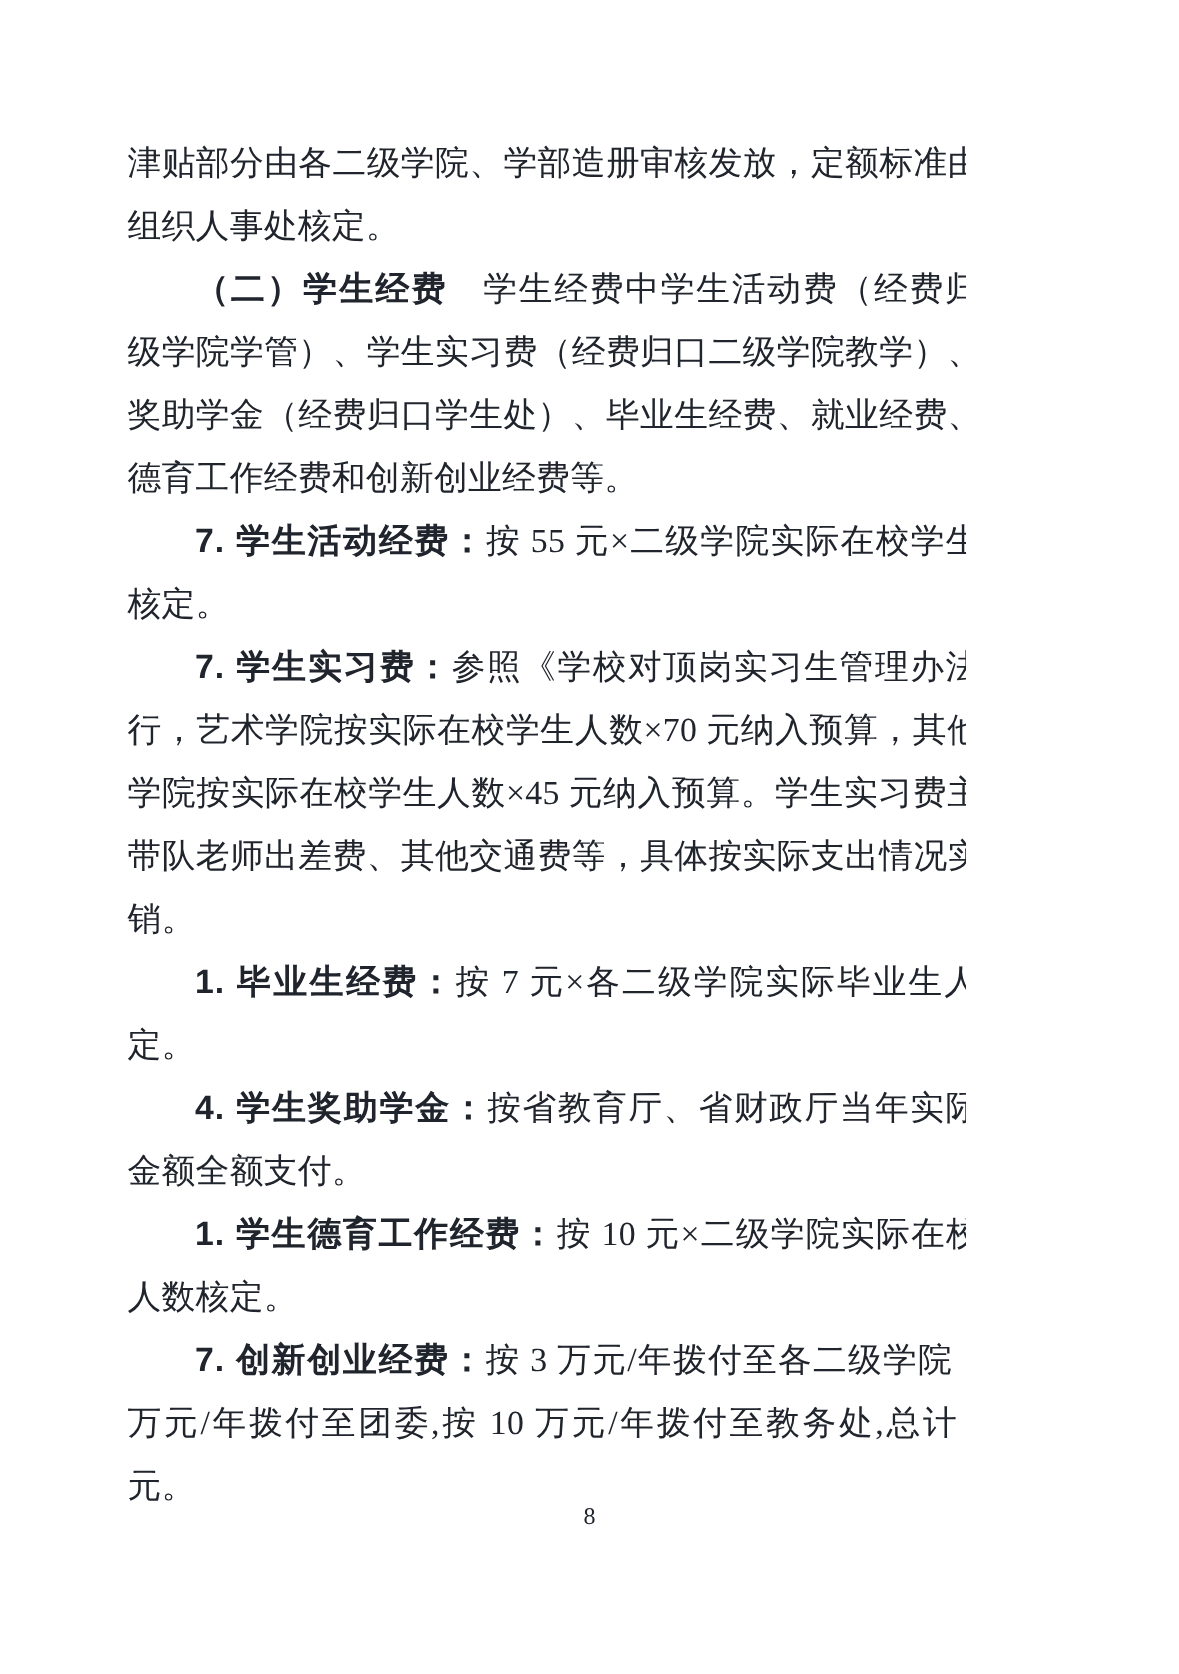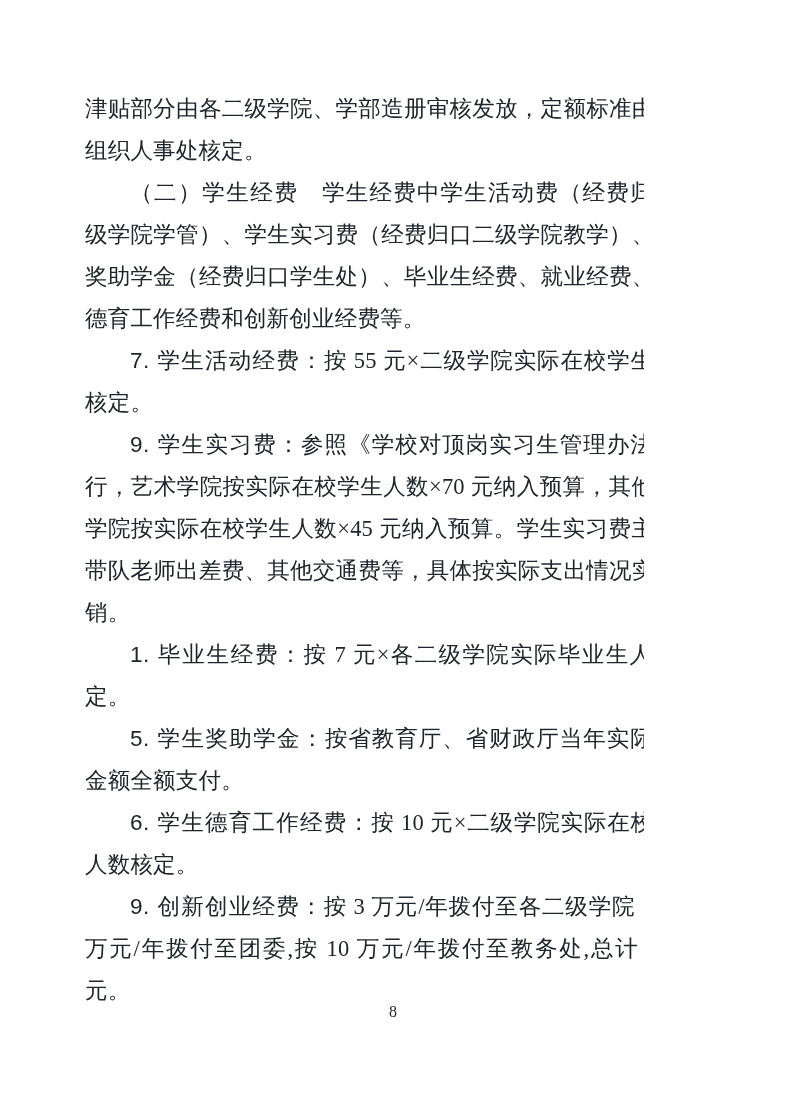--- a/index.html
+++ b/index.html
@@ -31,21 +31,21 @@
     margin: 0;
     padding: 0;
   }
   p.para.indent {
     text-indent: 45px;
   }
   .run {
     font-weight: normal;
   }
   .run.bold {
-    font-weight: 400;
+    font-weight: 700;
     font-family: "Liberation Sans", "DejaVu Sans", sans-serif;
     letter-spacing: 0.6px;
   }
   .page-number {
     position: absolute;
     top: 998px;
     left: 0;
     width: 786px;
     text-align: center;
     font-size: 16px;
@@ -55,20 +55,20 @@
   }
 </style>
 </head>
 <body>
 
 <div class="page">
   <div class="doc-body" id="doc-body">
       <p class="para"><span class="run">津贴部分由各二级学院、学部造册审核发放，定额标准由学校组织人事处核定。</span></p>
       <p class="para indent"><span class="run bold">（二）学生经费</span><span class="run">　学生经费中学生活动费（经费归口二级学院学管）、学生实习费（经费归口二级学院教学）、学生奖助学金（经费归口学生处）、毕业生经费、就业经费、学生德育工作经费和创新创业经费等。</span></p>
       <p class="para indent"><span class="run bold">7. 学生活动经费：</span><span class="run">按 55 元×二级学院实际在校学生人数核定。</span></p>
-      <p class="para indent"><span class="run bold">9. 学生实习费：</span><span class="run">参照《学校对顶岗实习生管理办法》执行，艺术学院按实际在校学生人数×70 元纳入预算，其他二级学院按实际在校学生人数×45 元纳入预算。学生实习费主要含带队老师出差费、其他交通费等，具体按实际支出情况实报实销。</span></p>
+      <p class="para indent"><span class="run bold">7. 学生实习费：</span><span class="run">参照《学校对顶岗实习生管理办法》执行，艺术学院按实际在校学生人数×70 元纳入预算，其他二级学院按实际在校学生人数×45 元纳入预算。学生实习费主要含带队老师出差费、其他交通费等，具体按实际支出情况实报实销。</span></p>
       <p class="para indent"><span class="run bold">1. 毕业生经费：</span><span class="run">按 7 元×各二级学院实际毕业生人数核定。</span></p>
-      <p class="para indent"><span class="run bold">5. 学生奖助学金：</span><span class="run">按省教育厅、省财政厅当年实际拨付金额全额支付。</span></p>
-      <p class="para indent"><span class="run bold">6. 学生德育工作经费：</span><span class="run">按 10 元×二级学院实际在校学生人数核定。</span></p>
-      <p class="para indent"><span class="run bold">9. 创新创业经费：</span><span class="run">按 3 万元/年拨付至各二级学院，按 5 万元/年拨付至团委,按 10 万元/年拨付至教务处,总计 36 万元。</span></p>
+      <p class="para indent"><span class="run bold">4. 学生奖助学金：</span><span class="run">按省教育厅、省财政厅当年实际拨付金额全额支付。</span></p>
+      <p class="para indent"><span class="run bold">1. 学生德育工作经费：</span><span class="run">按 10 元×二级学院实际在校学生人数核定。</span></p>
+      <p class="para indent"><span class="run bold">7. 创新创业经费：</span><span class="run">按 3 万元/年拨付至各二级学院，按 5 万元/年拨付至团委,按 10 万元/年拨付至教务处,总计 36 万元。</span></p>
     </div>
   <div class="page-number">8</div>
 </div>
 
 </body></html>

